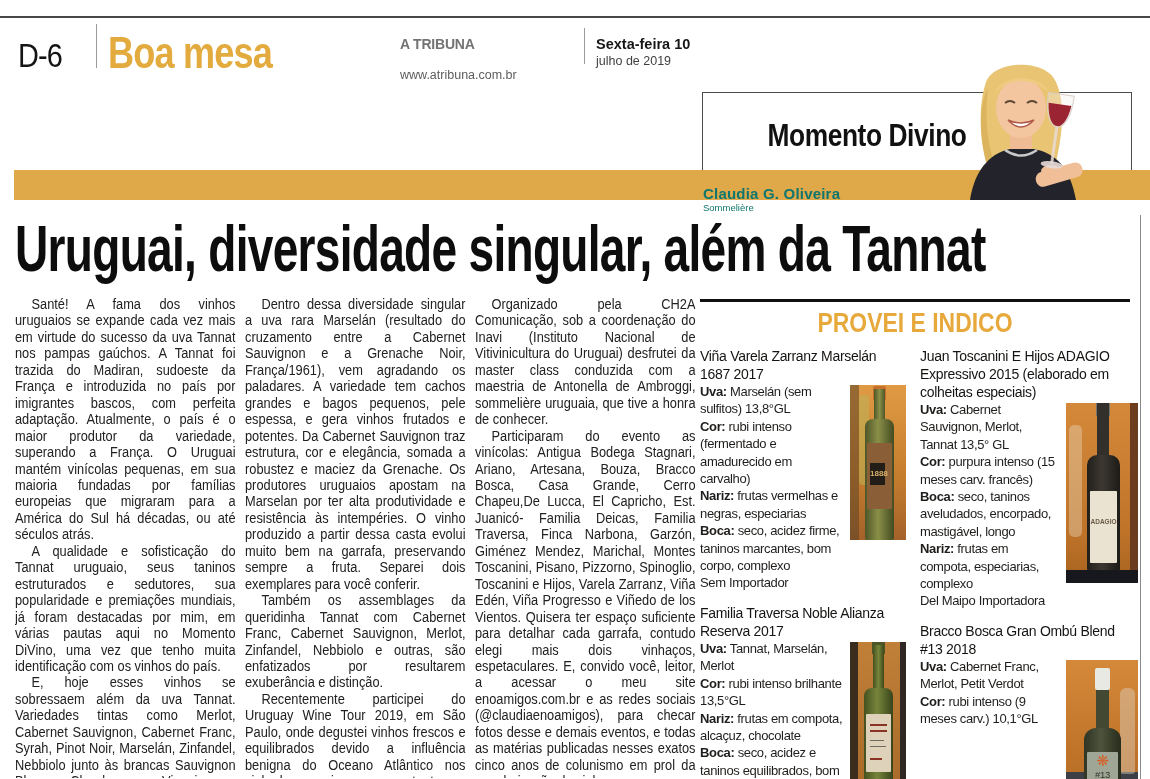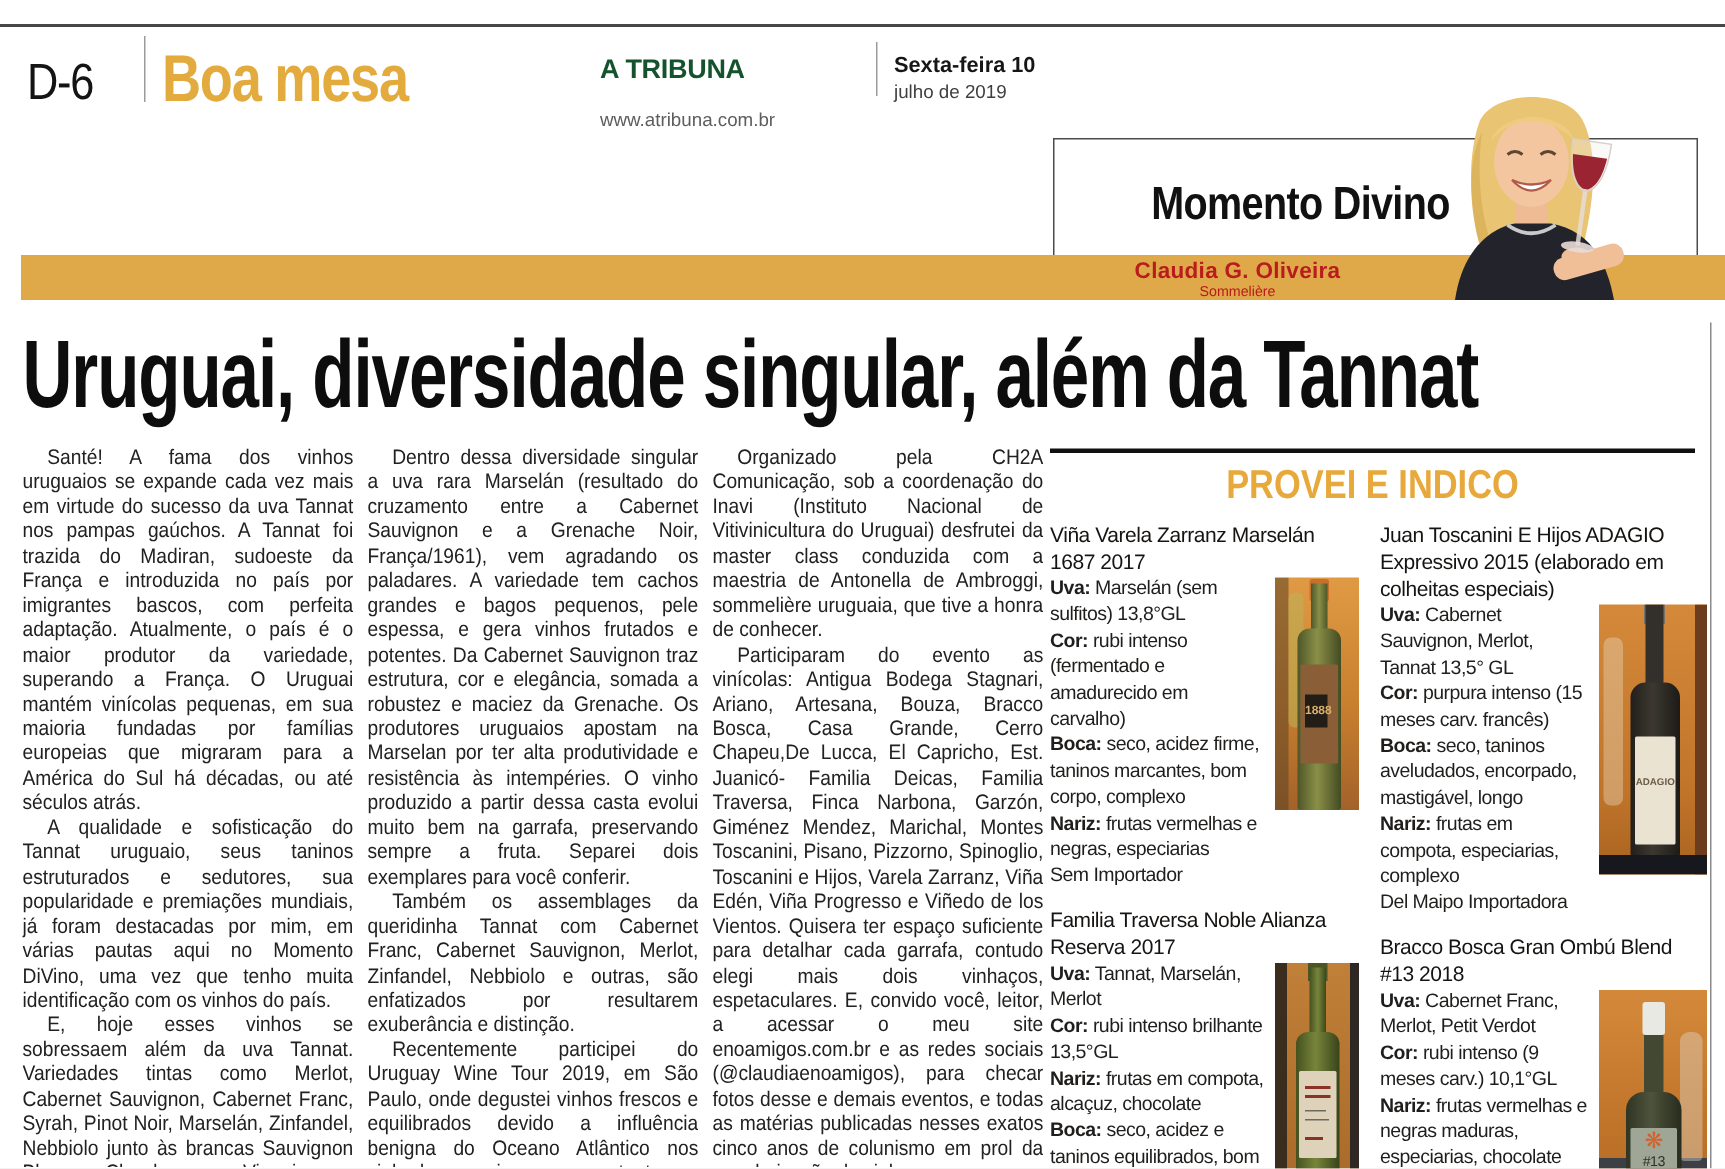--- a/index.html
+++ b/index.html
@@ -10,34 +10,34 @@
     font-family:"Liberation Sans", sans-serif; color:#1d1d1b;
   }
   
   .topline { position:absolute; left:0; top:16px; width:1150px; height:2px; background:#474747; }
   .page-num { position:absolute; left:18px; top:36px; font-size:34px; font-weight:400;
     letter-spacing:-1px; transform:scaleX(0.85); transform-origin:left top; color:#141414; }
   .mast-div1 { position:absolute; left:96px; top:24px; width:1px; height:44px; background:#9b9b9b; }
   .section-name { position:absolute; left:108px; top:28px; font-size:44px; font-weight:700;
     letter-spacing:-1px; color:#e3ab3e; transform:scaleX(0.82); transform-origin:left top; }
   .paper-block { position:absolute; left:400px; top:36px; }
-  .paper-name { font-size:18px; font-weight:700; letter-spacing:-0.2px; color:#14532d; }
+  .paper-name { font-size:14px; font-weight:700; letter-spacing:-0.2px; color:#737373; }
   .paper-url  { font-size:12.5px; color:#5d5d5d; margin-top:16px; }
   .mast-div2 { position:absolute; left:584px; top:28px; width:1px; height:36px; background:#9b9b9b; }
   .date-block { position:absolute; left:596px; top:36px; }
   .date-week { font-size:14.5px; font-weight:700; color:#161616; }
   .date-rest { font-size:12.5px; color:#3f3f3f; margin-top:2px; }
   
   .momento-box { position:absolute; left:702px; top:92px; width:430px; height:108px;
     background:#fff; border:1px solid #4b4b4b; }
   .gold-band { position:absolute; left:14px; top:170px; width:1136px; height:30px; background:#dfa94a; }
   .momento-title { position:absolute; left:712px; top:118px; width:310px; text-align:center;
     font-size:31px; font-weight:600; letter-spacing:-0.5px; color:#111;
     transform:scaleX(0.85); transform-origin:center top; }
-  .byline { position:absolute; left:703px; top:172px; width:244px; text-align:center; color:#b91c1c; }
+  .byline { position:absolute; left:703px; top:185px; width:244px; text-align:left; color:#0f766e; }
   .byline-name { font-size:15px; font-weight:600; letter-spacing:0.2px; }
   .byline-role { font-size:9.5px; margin-top:0px; }
   .portrait { position:absolute; left:950px; top:58px; width:148px; height:142px; }
   
   .headline { position:absolute; left:15px; top:212px; font-size:64px; font-weight:600;
     letter-spacing:-1px; white-space:nowrap; color:#0d0d0d;
     transform:scaleX(0.72); transform-origin:left top; }
   
   .col { position:absolute; top:296px; width:241px; height:482px; overflow:hidden;
     font-size:14px; line-height:16.45px; text-align:justify; color:#222020;
@@ -180,22 +180,22 @@
         <div class="b-abs b1-glass2"></div>
         <div class="b-abs b1-cap"></div>
         <div class="b-abs b1-neck"></div>
         <div class="b-abs b1-body"></div>
         <div class="b-abs b1-label">
           <div class="b1-plate">1888</div>
         </div>
       </div>
       <div class="wfield"><b>Uva:</b> <span>Marselán (sem sulfitos) 13,8°GL</span></div>
       <div class="wfield"><b>Cor:</b> <span>rubi intenso (fermentado e amadurecido em carvalho)</span></div>
+      <div class="wfield"><b>Nariz:</b> <span>frutas vermelhas e negras, especiarias</span></div>
       <div class="wfield"><b>Boca:</b> <span>seco, acidez firme, taninos marcantes, bom corpo, complexo</span></div>
-      <div class="wfield"><b>Nariz:</b> <span>frutas vermelhas e negras, especiarias</span></div>
       <div class="wine-importer">Sem Importador</div>
     </div>
 
     <div class="wine">
       <div class="wine-title">Familia Traversa Noble Alianza Reserva 2017</div>
       <div class="bottle bottle-3">
         <div class="b-abs b3-dkL"></div>
         <div class="b-abs b3-dkR"></div>
         <div class="b-abs b3-cap"></div>
         <div class="b-abs b3-neck"></div>
@@ -245,21 +245,20 @@
         <div class="b-abs b4-neck"></div>
         <div class="b-abs b4-cap"></div>
         <div class="b-abs b4-body"></div>
         <div class="b-abs b4-label">
           <div class="b4-coral">❋</div>
           <div class="b4-num">#13</div>
         </div>
       </div>
       <div class="wfield"><b>Uva:</b> <span>Cabernet Franc, Merlot, Petit Verdot</span></div>
       <div class="wfield"><b>Cor:</b> <span>rubi intenso (9 meses carv.) 10,1°GL</span></div>
-      <div class="wfield"><b>Nariz:</b> <span>frutas vermelhas e negras maduras, especiarias, chocolate</span></div>
 
     </div>
 
   </div>
 
   <div class="page-rule-right"></div>
 
 </div>
 
 </body></html>

